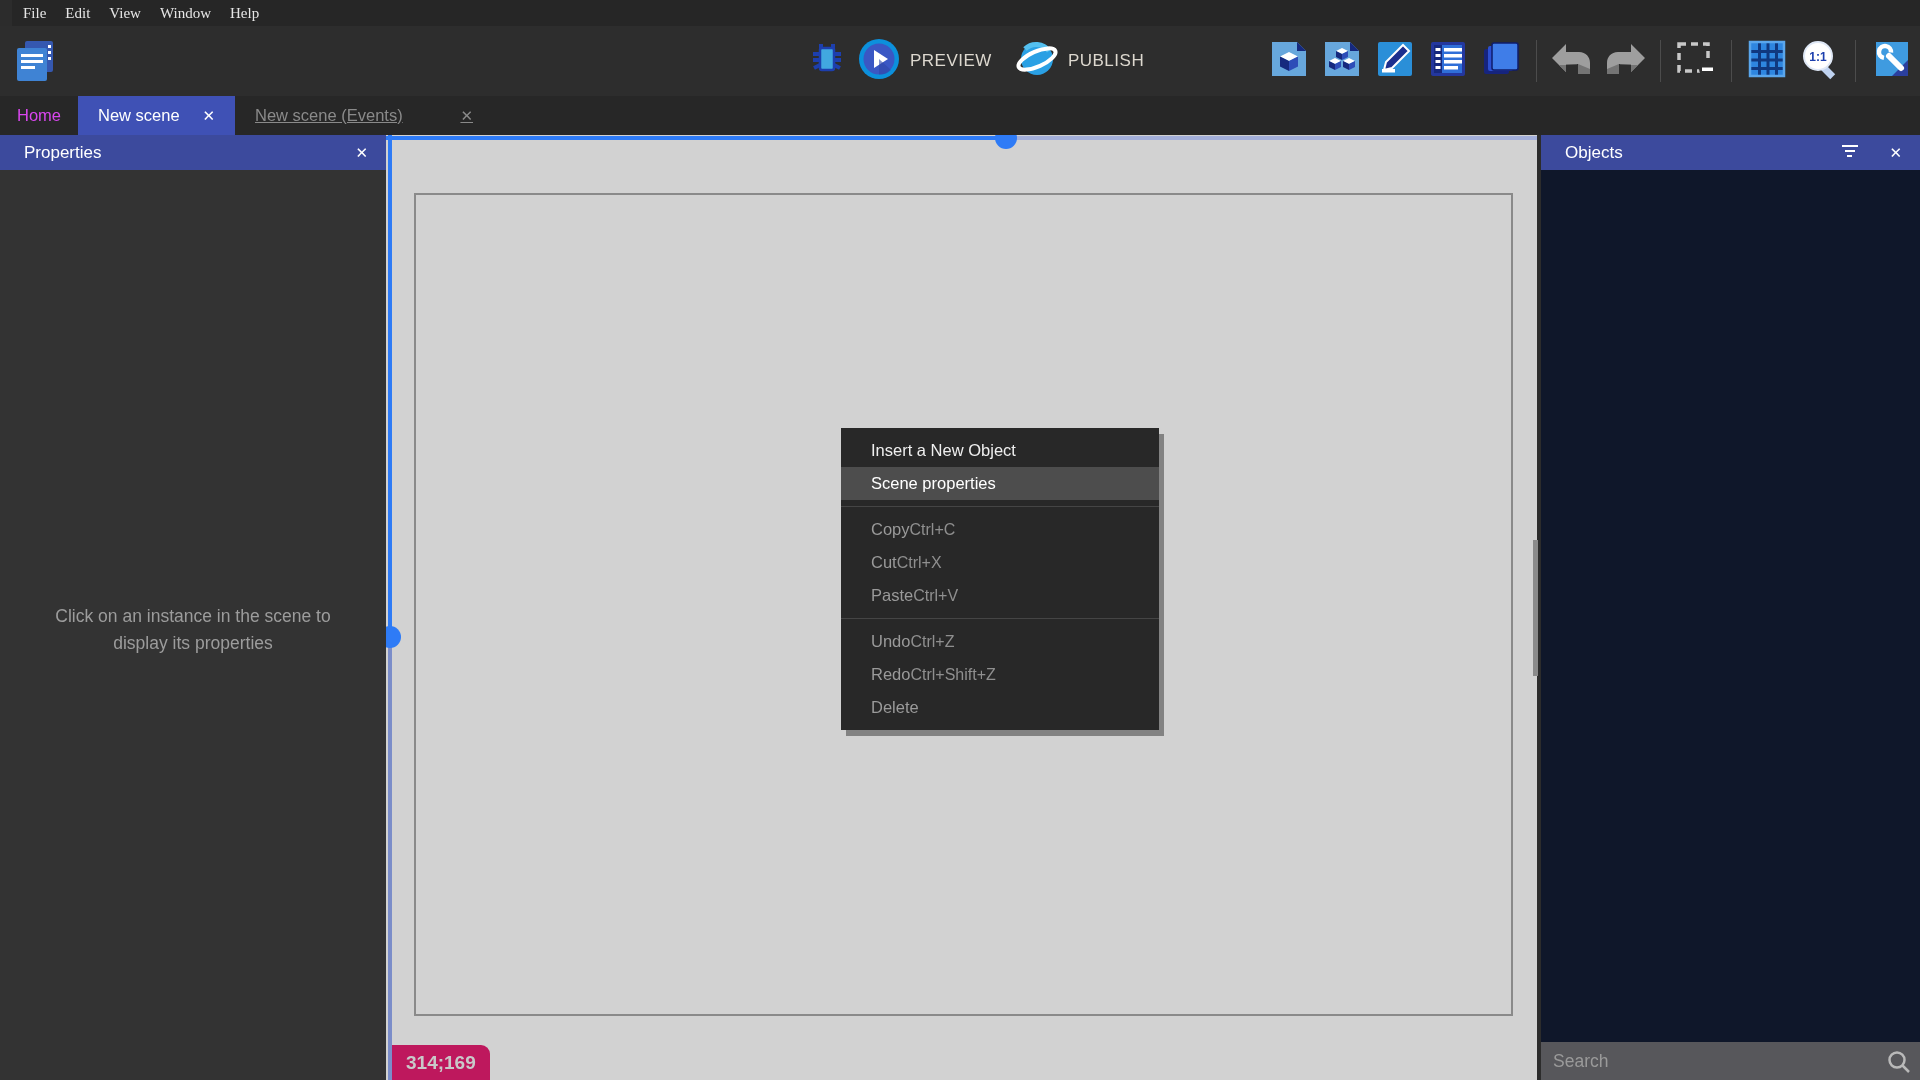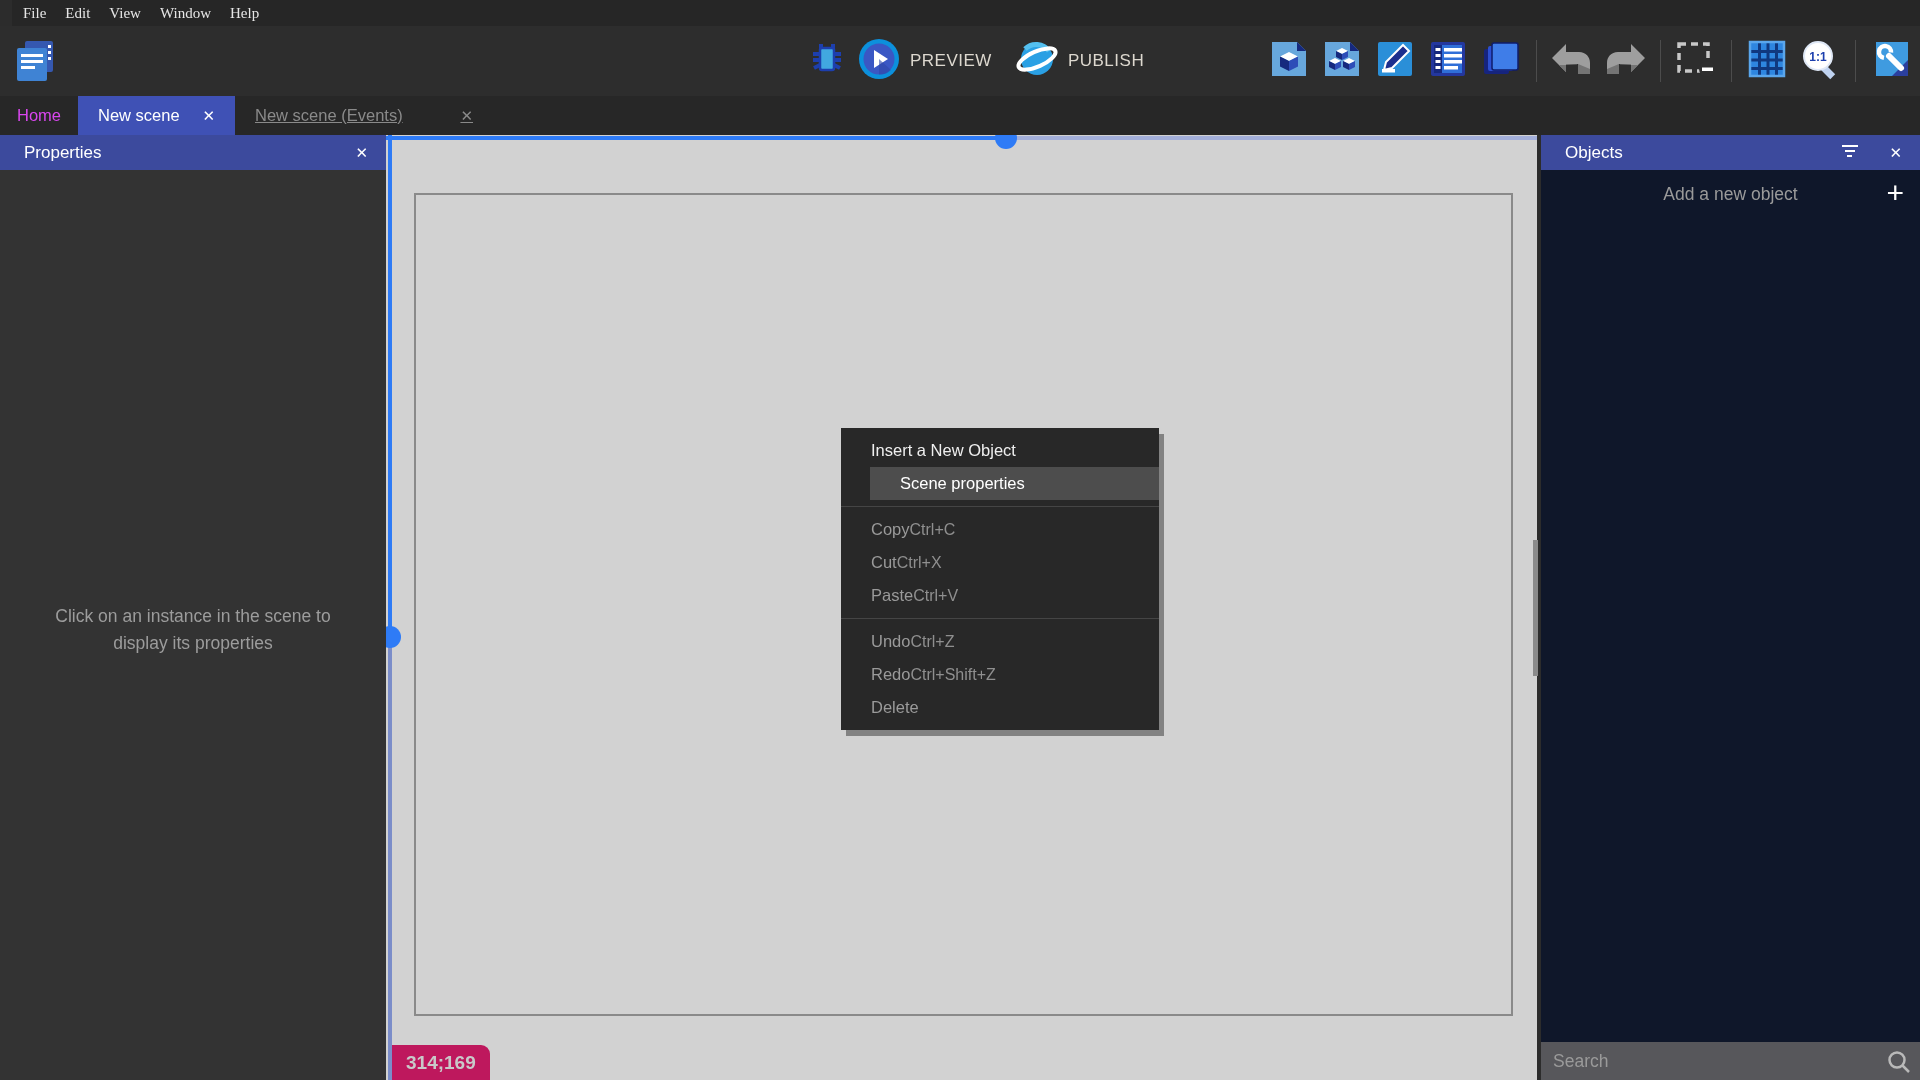--- a/index.html
+++ b/index.html
@@ -88,21 +88,21 @@
                  background:#be185d; border-top-right-radius:9px; color:#c9c9c9;
                  font-size:19px; font-weight:bold; line-height:35px; }
 
   
   #context-menu { position:absolute; left:455px; top:293px; width:318px;
                   background:#282828; padding:6px 0;
                   box-shadow:5px 6px 0 rgba(0,0,0,0.38); z-index:40; }
   .cm-item { height:33px; display:flex; align-items:center; justify-content:flex-start;
              padding:0 30px; font-size:16.5px; color:#efefef; cursor:pointer; }
   .cm-item.dim { color:#9a9a9a; }
-  .cm-item.highlight { background:#4d4d4d; color:#ffffff;margin-left:29px; }
+  .cm-item.highlight { background:#4d4d4d; color:#ffffff; }
   .cm-shortcut { color:#8f8f8f; font-size:16px; }
   .cm-divider { height:1px; background:#454545; margin:6px 0; }
 </style>
 </head>
 <body>
 
 <div id="menubar">
   <span class="menu-item">File</span>
   <span class="menu-item">Edit</span>
   <span class="menu-item">View</span>
@@ -365,24 +365,20 @@
 <div id="objects-panel">
   <div class="panel-header">
     <span class="panel-title">Objects</span>
     <span class="filter-icon">
       <span></span>
         <span></span>
         <span></span>
     </span>
     <span class="panel-close">✕</span>
   </div>
-  <div id="add-object-row">
-    <span id="add-object-label">Add a new object</span>
-    <span id="add-object-plus">+</span>
-  </div>
   <div id="search-bar">
     <input id="search-input" type="text" placeholder="Search" style="">
     <span id="search-icon">
       <svg width="26" height="26" viewBox="0 0 26 26">
         <circle cx="11" cy="11" r="7.5" fill="none" stroke="#b9b9b9" stroke-width="2.5"></circle>
         <path d="M16.5 16.5 L23 23" stroke="#b9b9b9" stroke-width="2.5"></path>
       </svg>
     </span>
   </div>
 </div>

